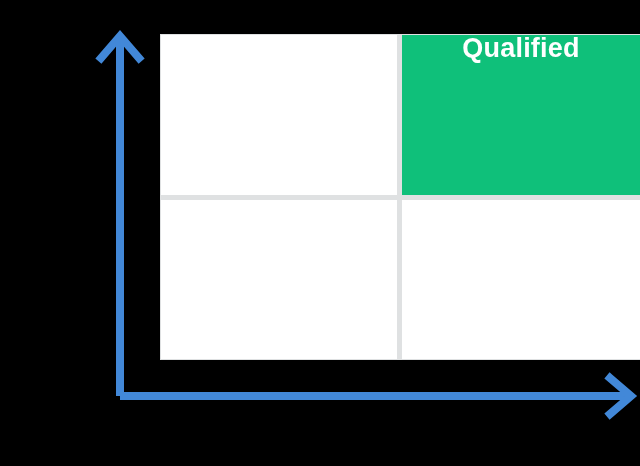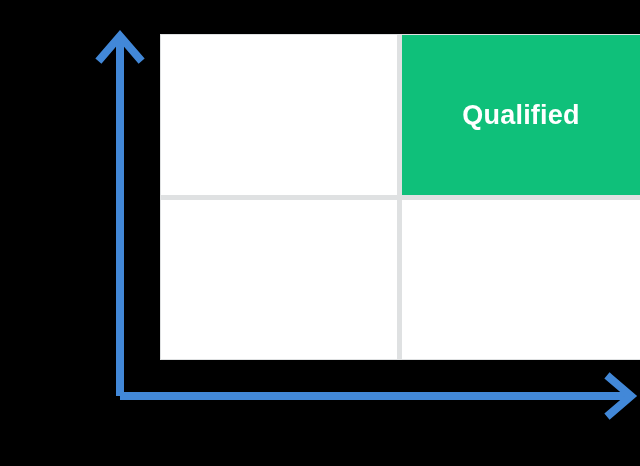--- a/index.html
+++ b/index.html
@@ -35,21 +35,20 @@
     grid-template-rows: 160px 1fr;
     column-gap: 5px;
     row-gap: 5px;
     box-sizing: border-box;
     padding: 1px 0 1px 1px;
   }
 
   .cell {
     background: #ffffff;
     display: flex;
-    align-items: center;
     justify-content: center;
     overflow: hidden;
   }
 
   .cell.filled {
     background: #0fc07a;
   }
 
   .cell-label {
     color: #ffffff;

